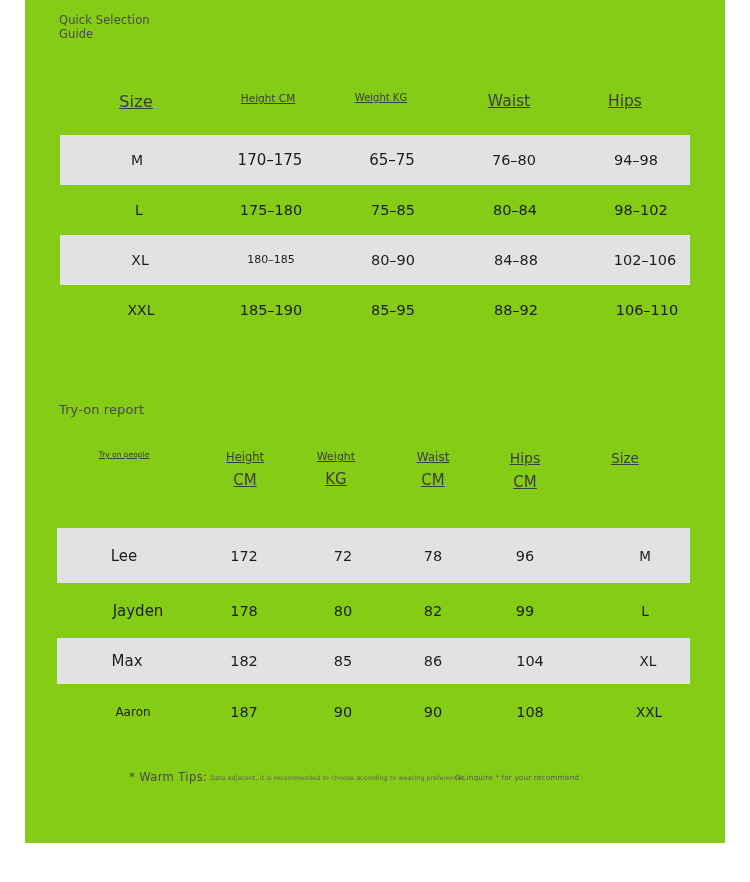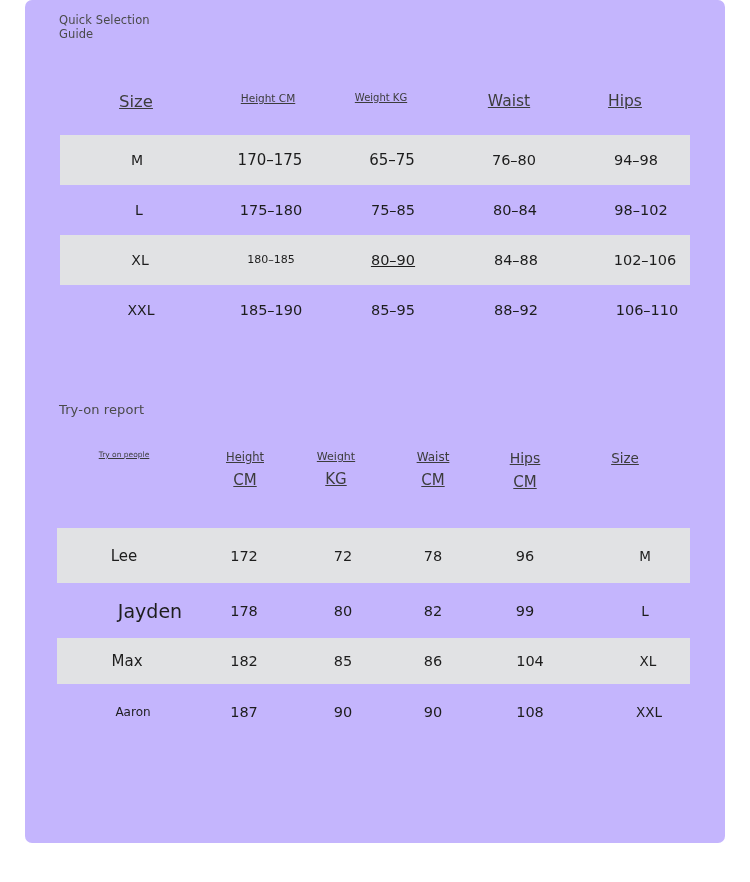--- a/index.html
+++ b/index.html
@@ -15,23 +15,22 @@
     -webkit-font-smoothing: antialiased;
   }
 
   
   #size-guide-card {
     position: absolute;
     left: 25px;
     top: 0;
     width: 700px;
     height: 843px;
-    background: #c4b5fd;
+    background: #84cc16;
     overflow: hidden;
-    border-radius: 7px;
   }
 
   
   .section-title {
     position: absolute;
     color: #4a4a4a;
     font-size: 11.5px;
     line-height: 13.5px;
     letter-spacing: .1px;
     white-space: pre-line;
@@ -151,21 +150,21 @@
         <div class="table-row" style="height: 50px;">
           <div class="row-cell" style="left: 114px; font-size: 14px;">L</div>
           <div class="row-cell" style="left: 246px; font-size: 14.5px;">175–180</div>
           <div class="row-cell" style="left: 368px; font-size: 14.5px;">75–85</div>
           <div class="row-cell" style="left: 490px; font-size: 14.5px;">80–84</div>
           <div class="row-cell" style="left: 616px; font-size: 14.5px;">98–102</div>
         </div>
         <div class="table-row striped" style="height: 50px; margin-left: 35px; width: 630px;">
           <div class="row-cell" style="left: 80px; font-size: 14px;">XL</div>
           <div class="row-cell" style="left: 211px; font-size: 11px;">180–185</div>
-          <div class="row-cell" style="left: 333px; font-size: 14.5px; text-decoration: underline;">80–90</div>
+          <div class="row-cell" style="left: 333px; font-size: 14.5px;">80–90</div>
           <div class="row-cell" style="left: 456px; font-size: 14.5px;">84–88</div>
           <div class="row-cell" style="left: 585px; font-size: 14.5px;">102–106</div>
         </div>
         <div class="table-row" style="height: 50px;">
           <div class="row-cell" style="left: 116px; font-size: 14px;">XXL</div>
           <div class="row-cell" style="left: 246px; font-size: 14.5px;">185–190</div>
           <div class="row-cell" style="left: 368px; font-size: 14.5px;">85–95</div>
           <div class="row-cell" style="left: 491px; font-size: 14.5px;">88–92</div>
           <div class="row-cell" style="left: 622px; font-size: 14.5px;">106–110</div>
         </div>
@@ -186,21 +185,21 @@
     <div class="table-body">
         <div class="table-row striped" style="height: 55px; margin-left: 32px; width: 633px;">
           <div class="row-cell" style="left: 67px; font-size: 15px;">Lee</div>
           <div class="row-cell" style="left: 187px; font-size: 14.5px;">172</div>
           <div class="row-cell" style="left: 286px; font-size: 14.5px;">72</div>
           <div class="row-cell" style="left: 376px; font-size: 14.5px;">78</div>
           <div class="row-cell" style="left: 468px; font-size: 14.5px;">96</div>
           <div class="row-cell" style="left: 588px; font-size: 13.5px;">M</div>
         </div>
         <div class="table-row" style="height: 55px;">
-          <div class="row-cell" style="left: 113px; font-size: 19px; margin-left: 12px;">Jayden</div>
+          <div class="row-cell" style="left: 113px; font-size: 15px;">Jayden</div>
           <div class="row-cell" style="left: 219px; font-size: 14.5px;">178</div>
           <div class="row-cell" style="left: 318px; font-size: 14.5px;">80</div>
           <div class="row-cell" style="left: 408px; font-size: 14.5px;">82</div>
           <div class="row-cell" style="left: 500px; font-size: 14.5px;">99</div>
           <div class="row-cell" style="left: 620px; font-size: 13.5px;">L</div>
         </div>
         <div class="table-row striped" style="height: 46px; margin-left: 32px; width: 633px;">
           <div class="row-cell" style="left: 70px; font-size: 15px;">Max</div>
           <div class="row-cell" style="left: 187px; font-size: 14.5px;">182</div>
           <div class="row-cell" style="left: 286px; font-size: 14.5px;">85</div>
@@ -212,14 +211,19 @@
           <div class="row-cell" style="left: 108px; font-size: 12px;">Aaron</div>
           <div class="row-cell" style="left: 219px; font-size: 14.5px;">187</div>
           <div class="row-cell" style="left: 318px; font-size: 14.5px;">90</div>
           <div class="row-cell" style="left: 408px; font-size: 14.5px;">90</div>
           <div class="row-cell" style="left: 505px; font-size: 14.5px;">108</div>
           <div class="row-cell" style="left: 624px; font-size: 13.5px;">XXL</div>
         </div>
       </div>
   </div>
 
+  <div id="warm-tips">
+    <span id="warm-tips-label">* Warm Tips:</span>
+    <span id="warm-tips-note">Data adjacent, it is recommended to choose according to wearing preferences,</span>
+    <span id="warm-tips-inquire">Or inquire * for your recommend</span>
+  </div>
 
 </div>
 
 </body></html>

